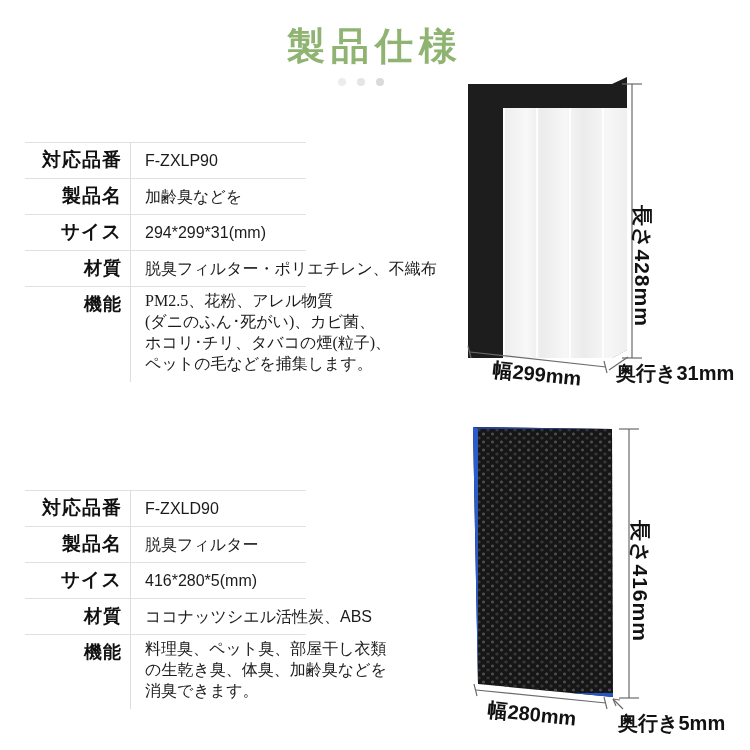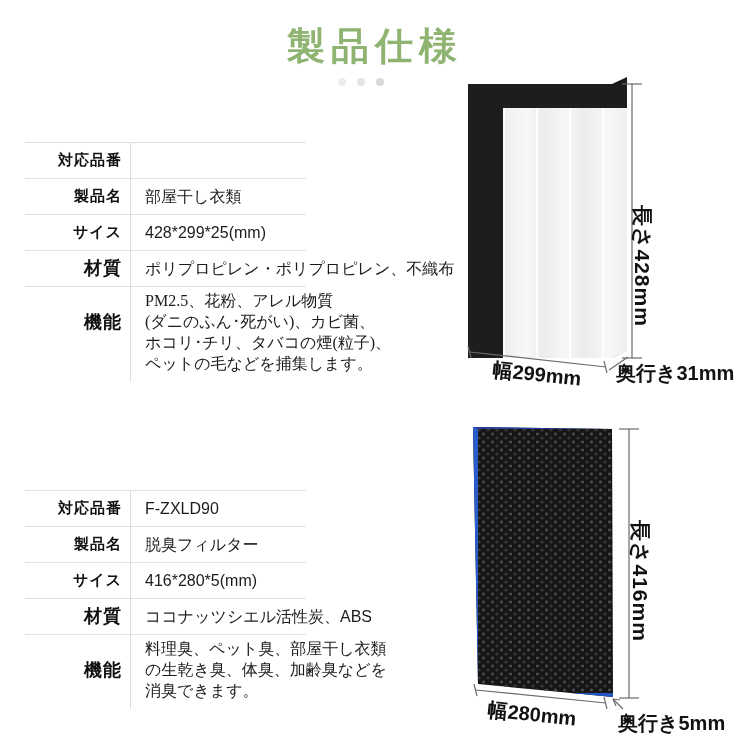--- a/index.html
+++ b/index.html
@@ -24,29 +24,29 @@
   
   .spec{position:absolute;left:25px;width:440px;}
   .spec-row{position:relative;display:flex;min-height:36px;}
   .spec-row::before{
     content:"";position:absolute;left:0;top:0;width:281px;height:0;
     border-top:1px solid #e0e0e0;
   }
   .cell-label{
     width:106px;flex:none;align-self:stretch;display:flex;align-items:center;
     justify-content:flex-end;padding-right:8px;border-right:1px solid #dedede;
-    font-weight:700;font-size:15px;color:#111;letter-spacing:1px;box-sizing:border-box;
+    font-weight:700;font-size:19px;color:#111;letter-spacing:1px;box-sizing:border-box;
   }
   .lbl-sm .cell-label{font-size:18px;}
   .cell-value{
     flex:1;display:flex;align-items:center;padding-left:14px;
     font-size:16px;color:#1b1b1b;line-height:21px;white-space:pre-line;
   }
   .row-multi{min-height:0;}
-  .row-multi .cell-label{align-items:flex-start;padding-top:24px;}
+  .row-multi .cell-label{align-items:flex-start;padding-top:6px;}
   .row-multi .cell-value{align-items:flex-start;padding-top:4px;padding-bottom:8px;font-family:Liberation Serif, serif;}
   .spec-1{top:142px;}
   .spec-2{top:490px;}
 
   
   .figure{position:absolute;width:310px;height:340px;}
   .figure-1{left:440px;top:60px;}
   .figure-2{left:440px;top:410px;}
   .figure svg{position:absolute;left:0;top:0;pointer-events:none;}
 
@@ -92,32 +92,33 @@
   <div class="page-title">製品仕様</div>
   <div class="dots">
     <i></i>
       <i></i>
       <i></i>
   </div>
 
   <div class="spec spec-1">
     <div class="spec-row">
       <div class="cell-label">対応品番</div>
+      <div class="cell-value">F-ZXLP90</div>
     </div>
     <div class="spec-row">
       <div class="cell-label">製品名</div>
-      <div class="cell-value">部屋干し衣類</div>
+      <div class="cell-value">加齢臭などを</div>
     </div>
     <div class="spec-row">
       <div class="cell-label">サイス</div>
-      <div class="cell-value">428*299*25(mm)</div>
+      <div class="cell-value">294*299*31(mm)</div>
     </div>
     <div class="spec-row lbl-sm">
       <div class="cell-label">材質</div>
-      <div class="cell-value">ポリプロピレン・ポリプロピレン、不織布</div>
+      <div class="cell-value">脱臭フィルター・ポリエチレン、不織布</div>
     </div>
     <div class="spec-row lbl-sm row-multi">
       <div class="cell-label">機能</div>
       <div class="cell-value">PM2.5、花粉、アレル物質
 (ダニのふん･死がい)、カビ菌、
 ホコリ･チリ、タバコの煙(粒子)、
 ペットの毛などを捕集します。</div>
     </div>
   </div>
 

